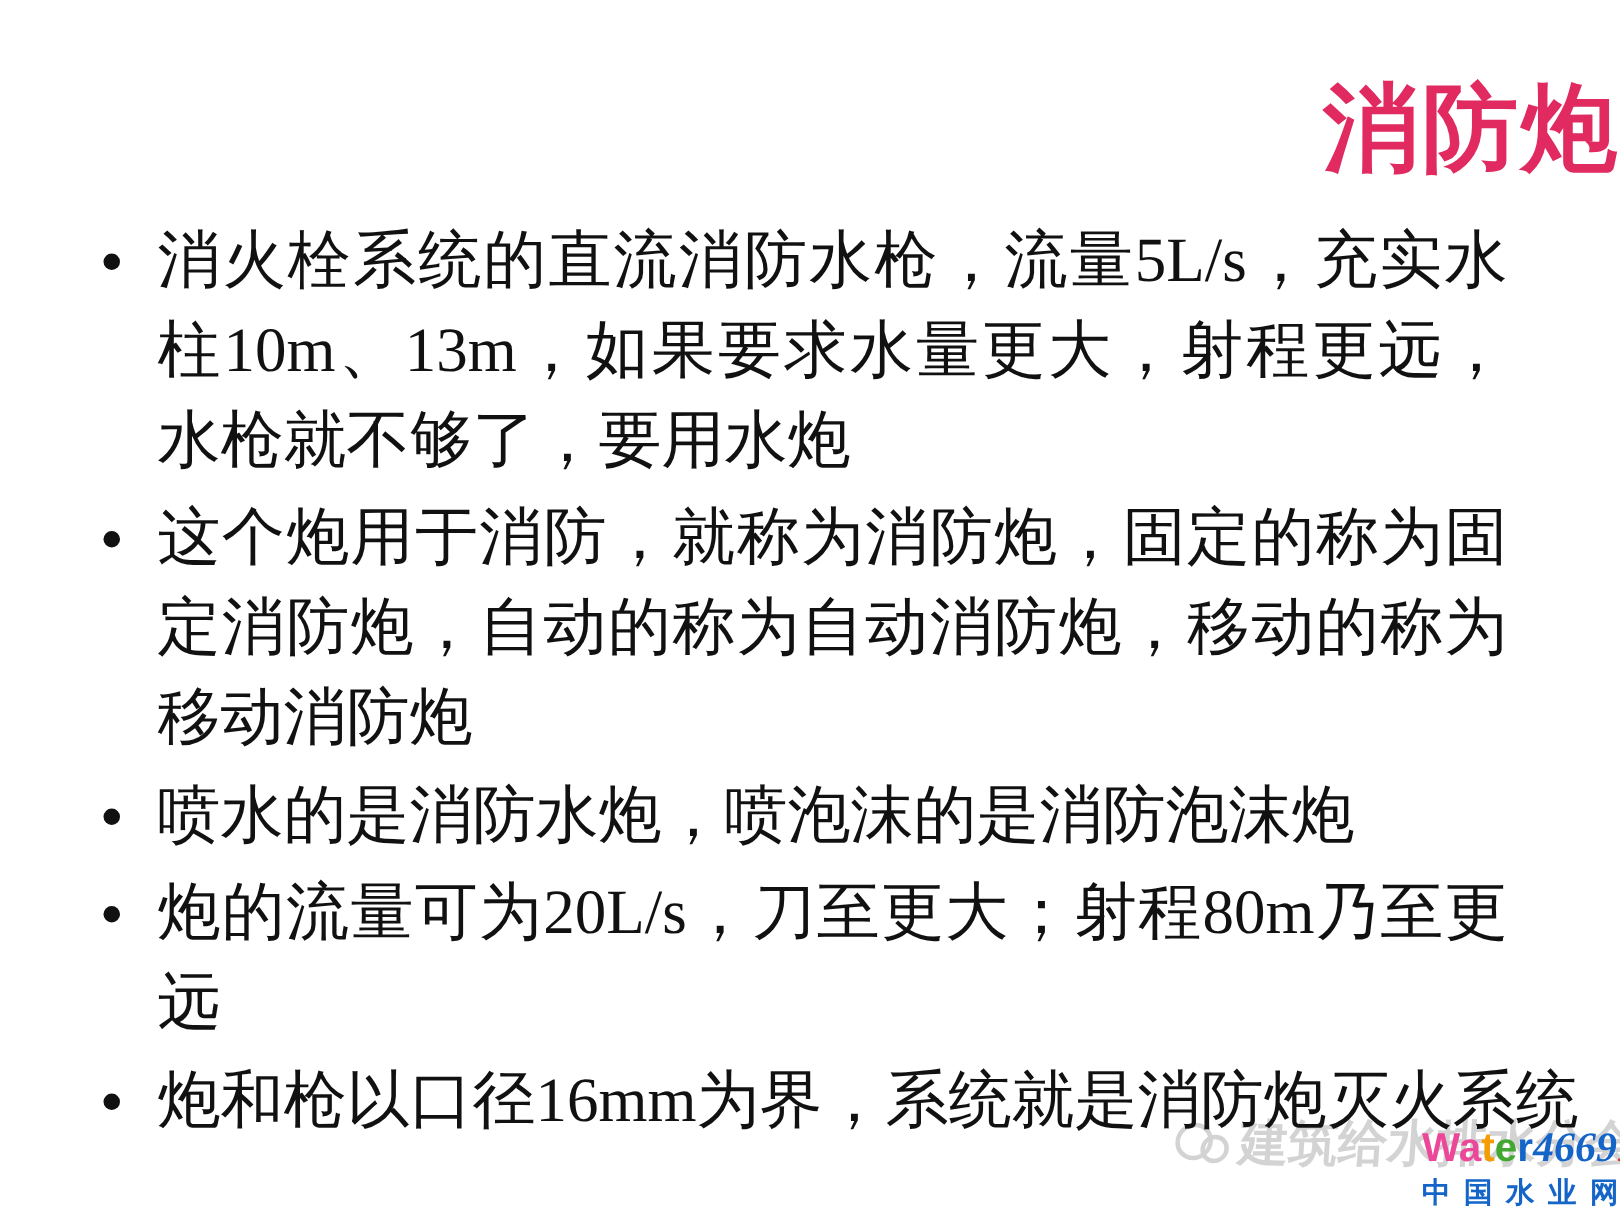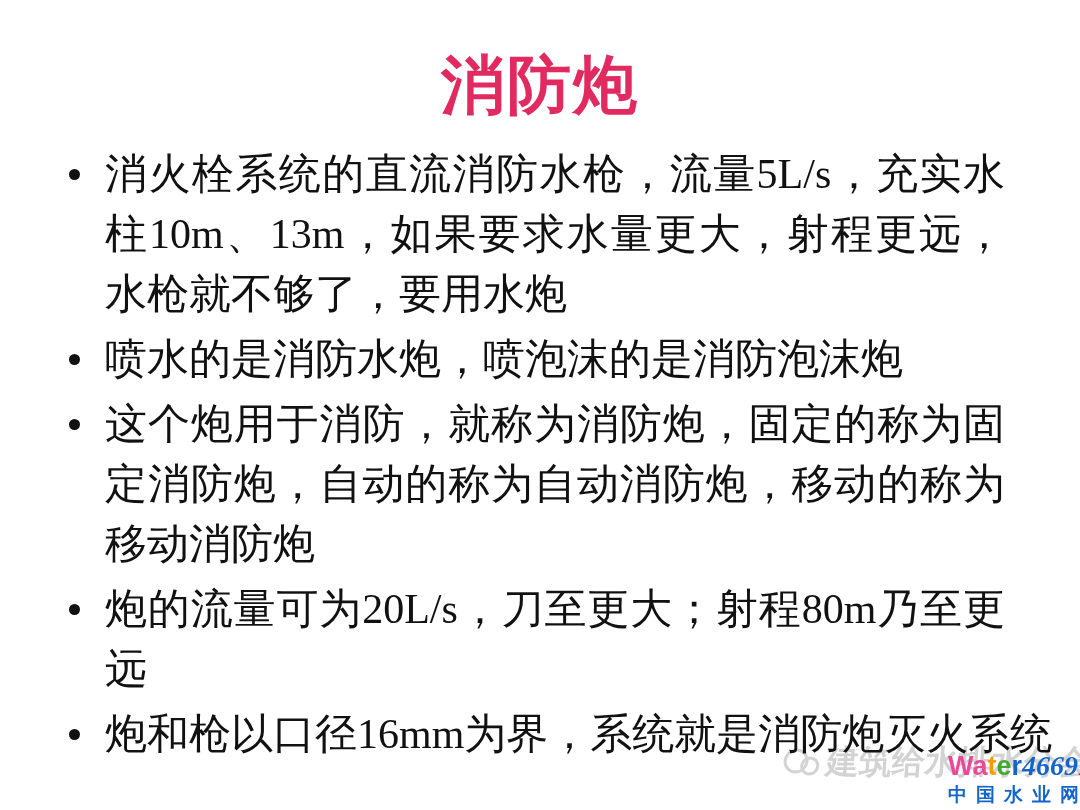--- a/index.html
+++ b/index.html
@@ -15,21 +15,21 @@
   }
   .slide {
     position: relative;
     width: 1080px;
     height: 810px;
     background: #ffffff;
     overflow: hidden;
   }
   .title {
     margin: 46px 0 18px 0;
-    text-align: center;
+    text-align: right;
     font-size: 64px;
     font-weight: bold;
     line-height: 1.25;
     letter-spacing: 2px;
   }
   .bullets {
     list-style: none;
     margin: 0 0 0 65px;
     padding: 0;
     width: 940px;
@@ -117,25 +117,25 @@
 
   <h1 class="title" style="color: rgb(224, 42, 96);">消防炮</h1>
 
   <ul class="bullets">
     <li>
       <span class="dot"></span>
       <span class="btext">消火栓系统的直流消防水枪，流量5L/s，充实水柱10m、13m，如果要求水量更大，射程更远，水枪就不够了，要用水炮</span>
     </li>
     <li>
       <span class="dot"></span>
-      <span class="btext">喷水的是消防水炮，喷泡沫的是消防泡沫炮</span>
+      <span class="btext">这个炮用于消防，就称为消防炮，固定的称为固定消防炮，自动的称为自动消防炮，移动的称为移动消防炮</span>
     </li>
     <li>
       <span class="dot"></span>
-      <span class="btext">这个炮用于消防，就称为消防炮，固定的称为固定消防炮，自动的称为自动消防炮，移动的称为移动消防炮</span>
+      <span class="btext">喷水的是消防水炮，喷泡沫的是消防泡沫炮</span>
     </li>
     <li>
       <span class="dot"></span>
       <span class="btext">炮的流量可为20L/s，刀至更大；射程80m乃至更远</span>
     </li>
     <li>
       <span class="dot"></span>
       <span class="btext">炮和枪以口径16mm为界，系统就是消防炮灭火系统</span>
     </li>
   </ul>

